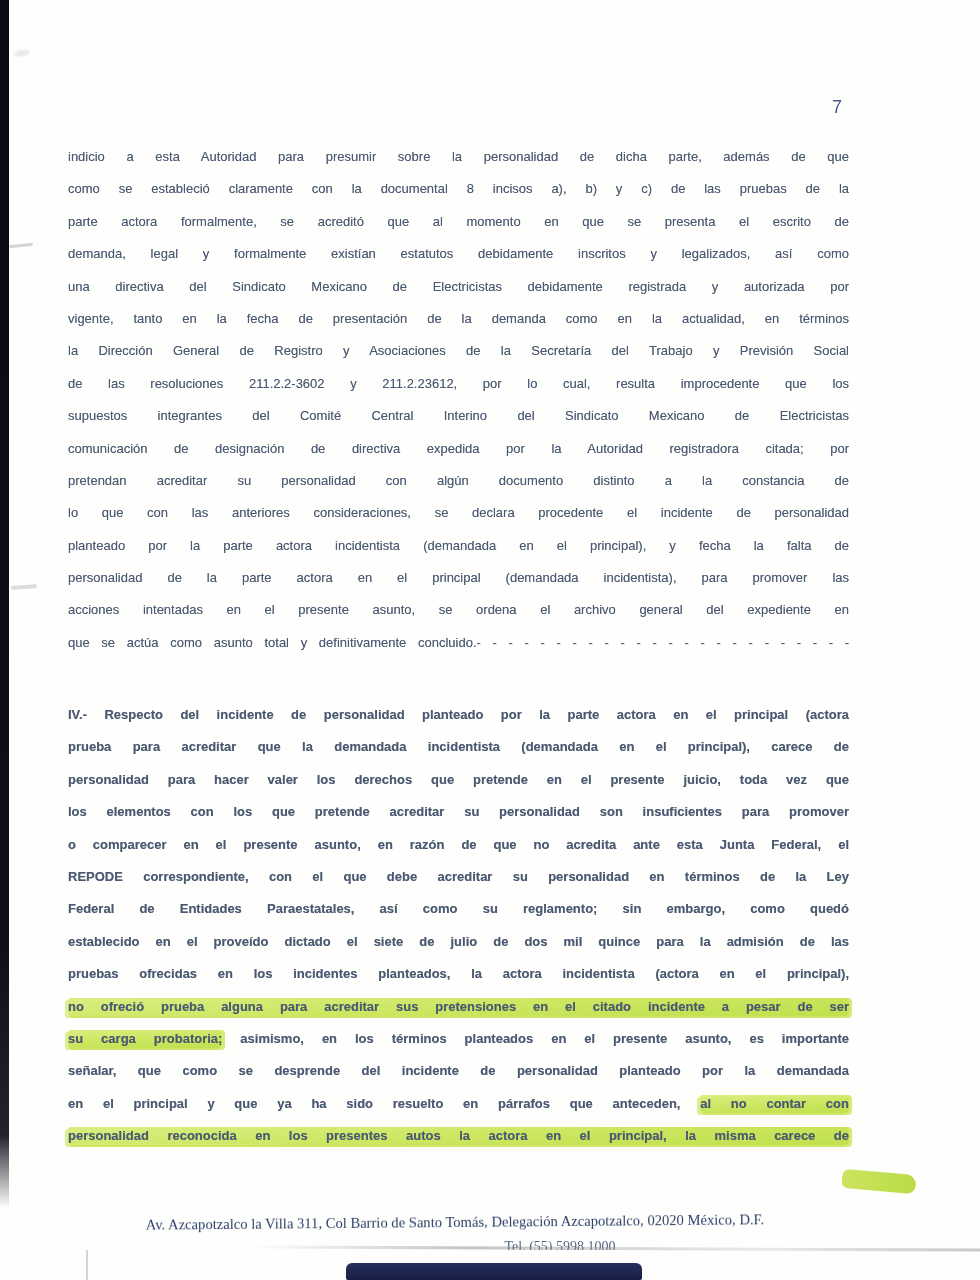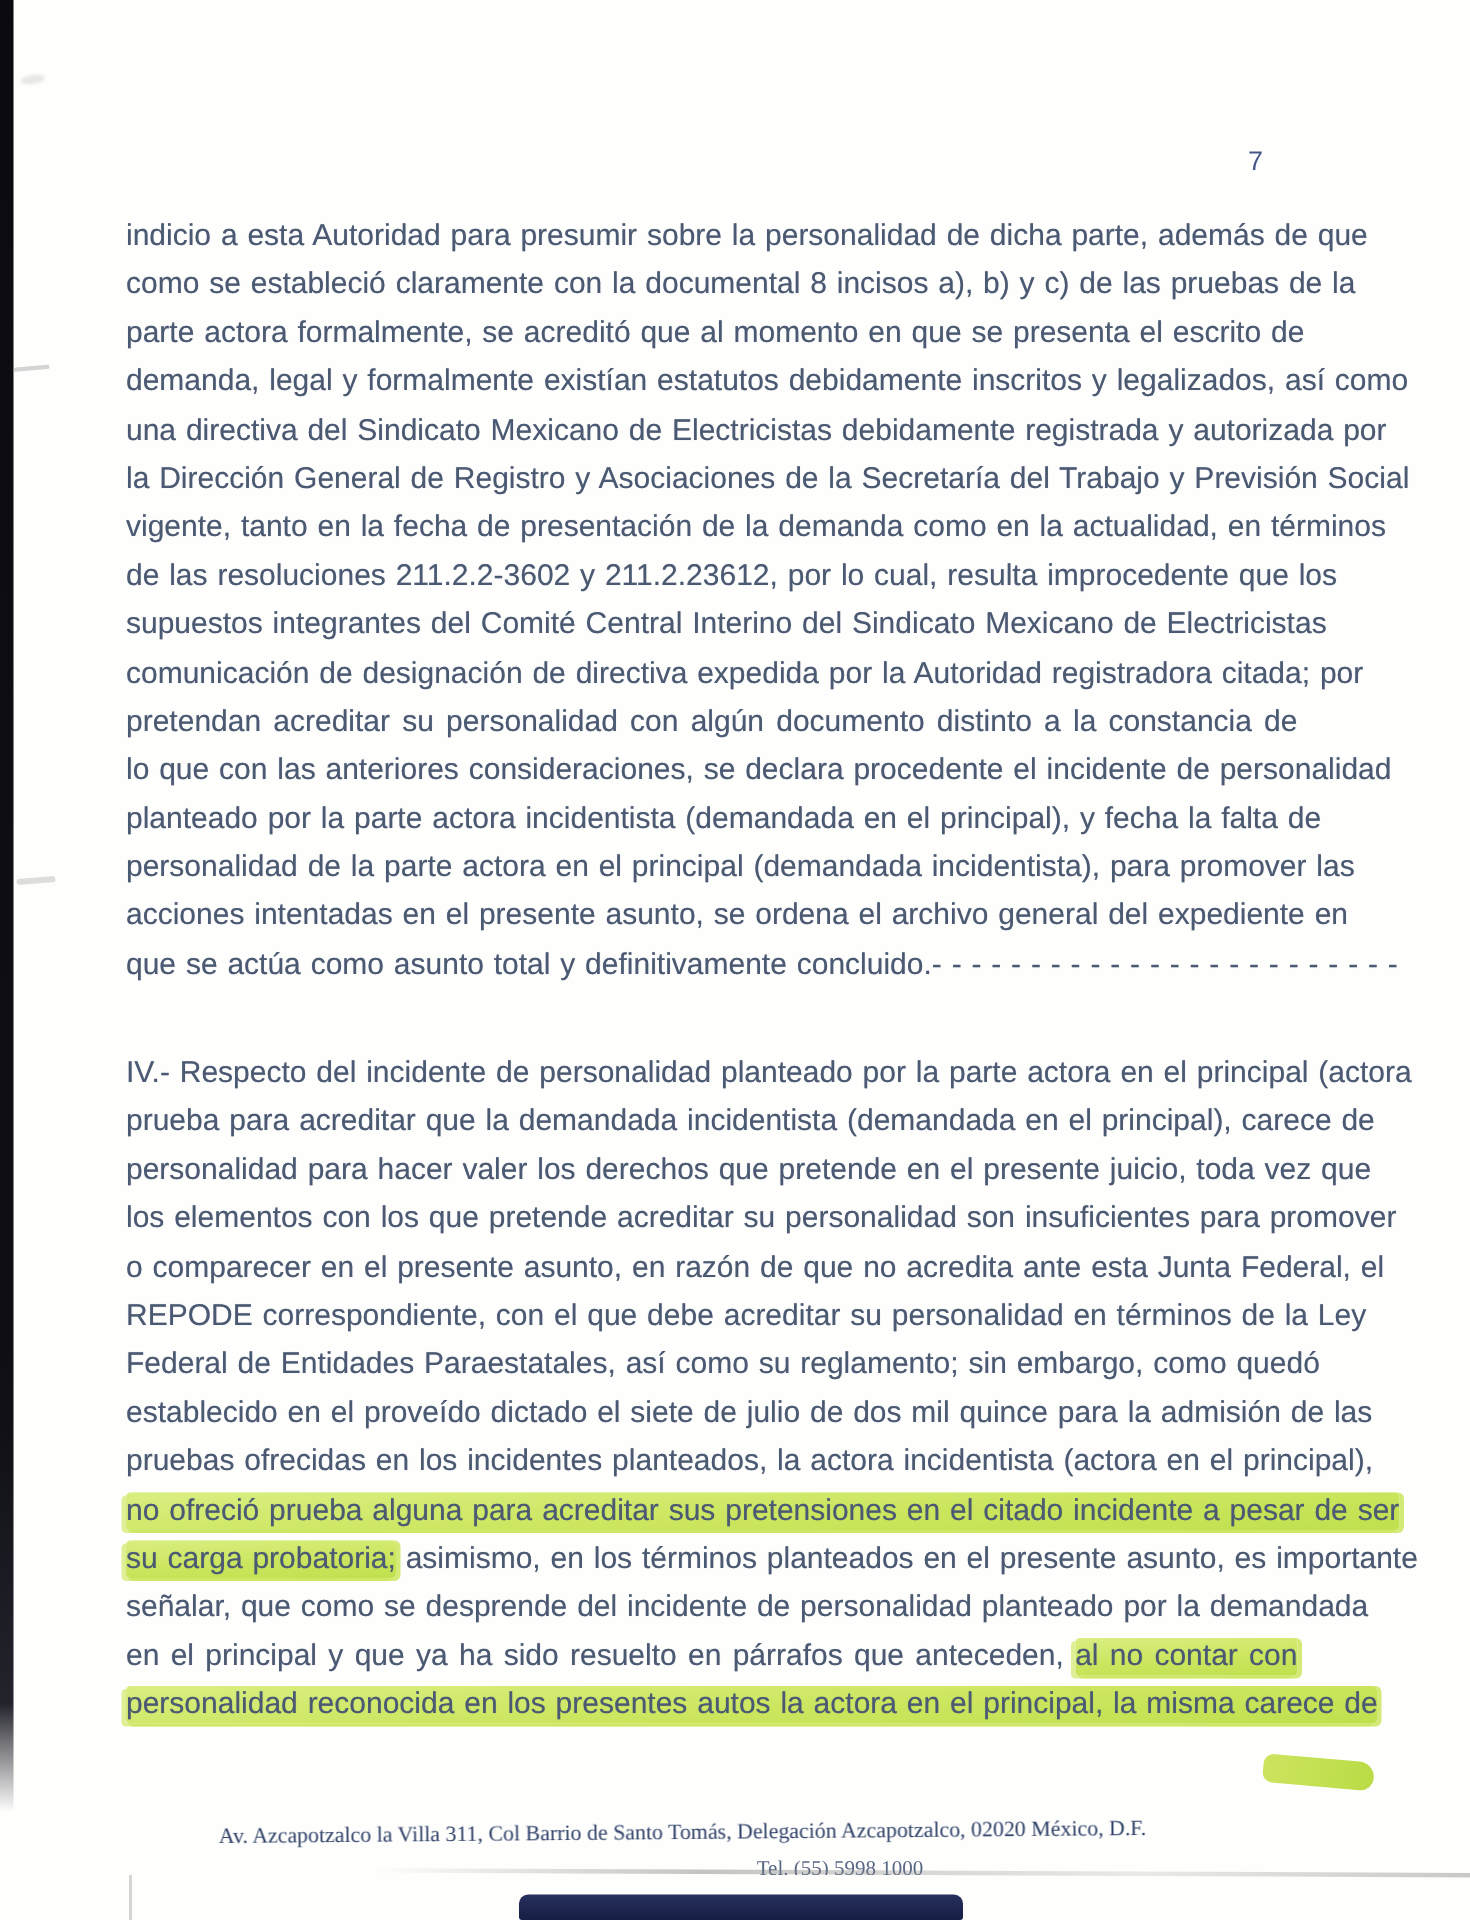--- a/index.html
+++ b/index.html
@@ -40,27 +40,26 @@
   .pencil-dash.d2{left:11px;top:585px;width:26px;height:4px;transform:rotate(-4deg);opacity:.6;}
 
   .page-number{
     position:absolute;left:832px;top:97px;
     font-size:18px;color:#46578a;letter-spacing:.5px;
   }
 
   
   .para{
     position:absolute;left:68px;width:781px;
-    color:#4b5a72;font-size:20px;
+    color:#4b5a72;font-size:13px;
     filter:blur(.28px);
     text-shadow:0 0 .5px rgba(75,90,114,.55);
-    margin-left:16px;
   }
   .para.p1{top:141px;}
-  .para.p2{top:699px;}
+  .para.p2{top:699px;font-weight:bold;}
   .jline{
     line-height:32.4px;height:32.4px;
     white-space:nowrap;
     text-align:justify;text-align-last:justify;
     word-spacing:1px;
   }
   .i{}
   .hl{
     background:linear-gradient(177deg,#d9ee81 0%,#cce65f 55%,#c0e04e 100%);
     border-radius:3px;
@@ -103,22 +102,22 @@
 
   <div class="pencil-dash d1"></div>
   <div class="pencil-dash d2"></div>
 
   <div class="para p1">
       <div class="jline"><span>indicio a esta Autoridad para presumir sobre la personalidad de dicha parte, además de que</span></div>
       <div class="jline"><span>como se estableció claramente con la documental 8 incisos a), b) y c) de las pruebas de la</span></div>
       <div class="jline"><span>parte actora formalmente, se acreditó que al momento en que se presenta el escrito de</span></div>
       <div class="jline"><span>demanda, legal y formalmente existían estatutos debidamente inscritos y legalizados, así como</span></div>
       <div class="jline"><span>una directiva del Sindicato Mexicano de Electricistas debidamente registrada y autorizada por</span></div>
+      <div class="jline"><span>vigente, tanto en la fecha de presentación de la demanda como en la actualidad, en términos</span></div>
       <div class="jline"><span>la Dirección General de Registro y Asociaciones de la Secretaría del Trabajo y Previsión Social</span></div>
-      <div class="jline"><span>vigente, tanto en la fecha de presentación de la demanda como en la actualidad, en términos</span></div>
       <div class="jline"><span>de las resoluciones 211.2.2-3602 y 211.2.23612, por lo cual, resulta improcedente que los</span></div>
       <div class="jline"><span>supuestos integrantes del </span><span class="i">Comité Central Interino del Sindicato Mexicano de Electricistas</span></div>
       <div class="jline"><span>comunicación de designación de directiva expedida por la Autoridad registradora citada; por</span></div>
       <div class="jline"><span>pretendan acreditar su personalidad con algún documento distinto a la constancia de</span></div>
       <div class="jline"><span>lo que con las anteriores consideraciones, se declara procedente el incidente de personalidad</span></div>
       <div class="jline"><span>planteado por la parte actora incidentista (demandada en el principal), y fecha la falta de</span></div>
       <div class="jline"><span>personalidad de la parte actora en el principal (demandada incidentista), para promover las</span></div>
       <div class="jline"><span>acciones intentadas en el presente asunto, se ordena el archivo general del expediente en</span></div>
       <div class="jline"><span>que se actúa como asunto total y definitivamente concluido.- - - - - - - - - - - - - - - - - - - - - - - -</span></div>
     </div>

